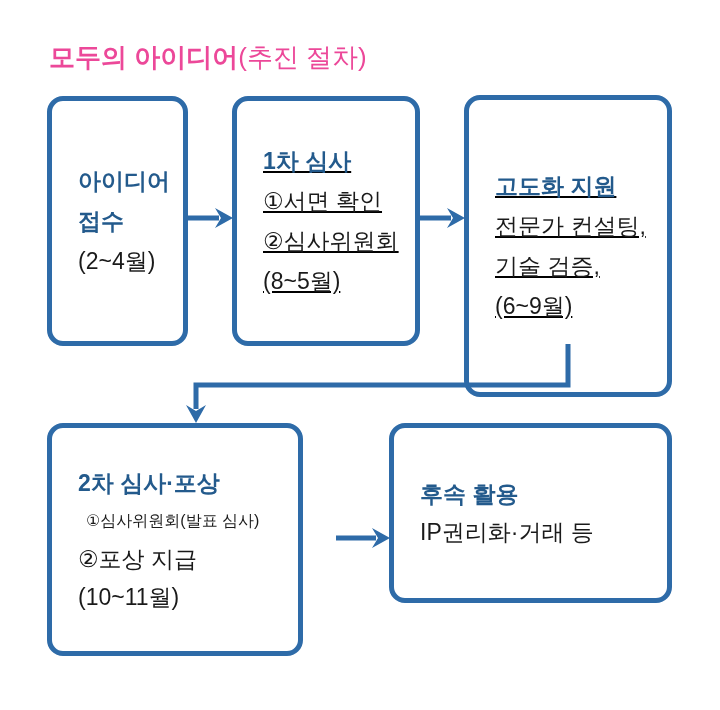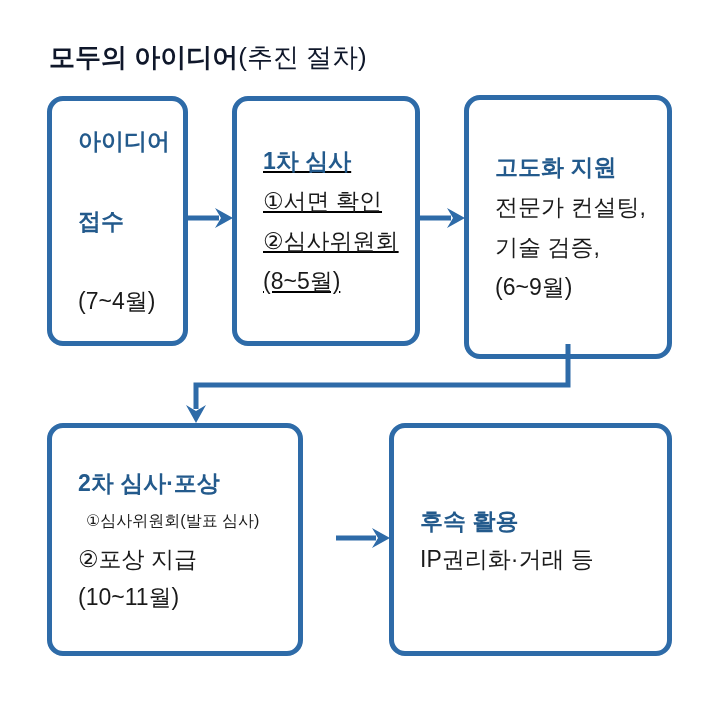--- a/index.html
+++ b/index.html
@@ -17,21 +17,21 @@
     background: var(--bg);
     font-family: "Liberation Sans", "DejaVu Sans", sans-serif;
     overflow: hidden;
   }
   .diagram-title {
     position: absolute;
     left: 49px;
     top: 42px;
     font-size: 26px;
     line-height: 31px;
-    color: #0f172a;
+    color: #ec4899;
     white-space: nowrap;
   }
   .diagram-title .main { font-weight: 700; }
   .diagram-title .sub  { font-weight: 400; }
   .box {
     position: absolute;
     border: 5px solid var(--accent);
     border-radius: 16px;
     background: #ffffff;
     display: flex;
@@ -71,48 +71,48 @@
 </style>
 </head>
 <body>
 
 <div class="canvas">
 
   <div class="diagram-title">
     <span class="main">모두의 아이디어</span><span class="sub">(추진 절차)</span>
   </div>
 
-  <div class="box" style="left:47px; top:96px; width:141px; height:250px;gap:40px;">
+  <div class="box" style="left:47px; top:96px; width:141px; height:250px;">
     <div class="line heading-line">아이디어</div>
     <div class="line heading-line">접수</div>
-    <div class="line">(7~4월)</div>
+    <div class="line">(2~4월)</div>
   </div>
 
   <div class="box" style="left:232px; top:96px; width:188px; height:250px;text-decoration:underline;">
     <div class="line heading-line">1차 심사</div>
     <div class="line">①서면 확인</div>
     <div class="line">②심사위원회</div>
     <div class="line">(8~5월)</div>
   </div>
 
-  <div class="box" style="left:464px; top:95px; width:208px; height:264px;">
+  <div class="box" style="left:464px; top:95px; width:208px; height:302px;text-decoration:underline;">
     <div class="line heading-line">고도화 지원</div>
     <div class="line">전문가 컨설팅,</div>
     <div class="line">기술 검증,</div>
     <div class="line">(6~9월)</div>
   </div>
 
   <div class="box row2" style="left:47px; top:423px; width:256px; height:233px;">
     <div class="line heading-line">2차 심사·포상</div>
     <div class="line long">①심사위원회(발표 심사)</div>
     <div class="line">②포상 지급</div>
     <div class="line">(10~11월)</div>
   </div>
 
-  <div class="box row2" style="left:389px; top:423px; width:283px; height:233px;">
+  <div class="box row2" style="left:389px; top:423px; width:283px; height:180px;">
     <div class="line heading-line">후속 활용</div>
     <div class="line">IP권리화·거래 등</div>
   </div>
 
   <svg class="arrow-layer" viewBox="0 0 720 710" xmlns="http://www.w3.org/2000/svg" aria-hidden="true">
 
     <g>
       <path class="arrow-stroke" d="M186 218 H219"></path>
       <path class="arrow-head" d="M233 218 L215 208 L221 218 L215 228 Z"></path>
     </g>

